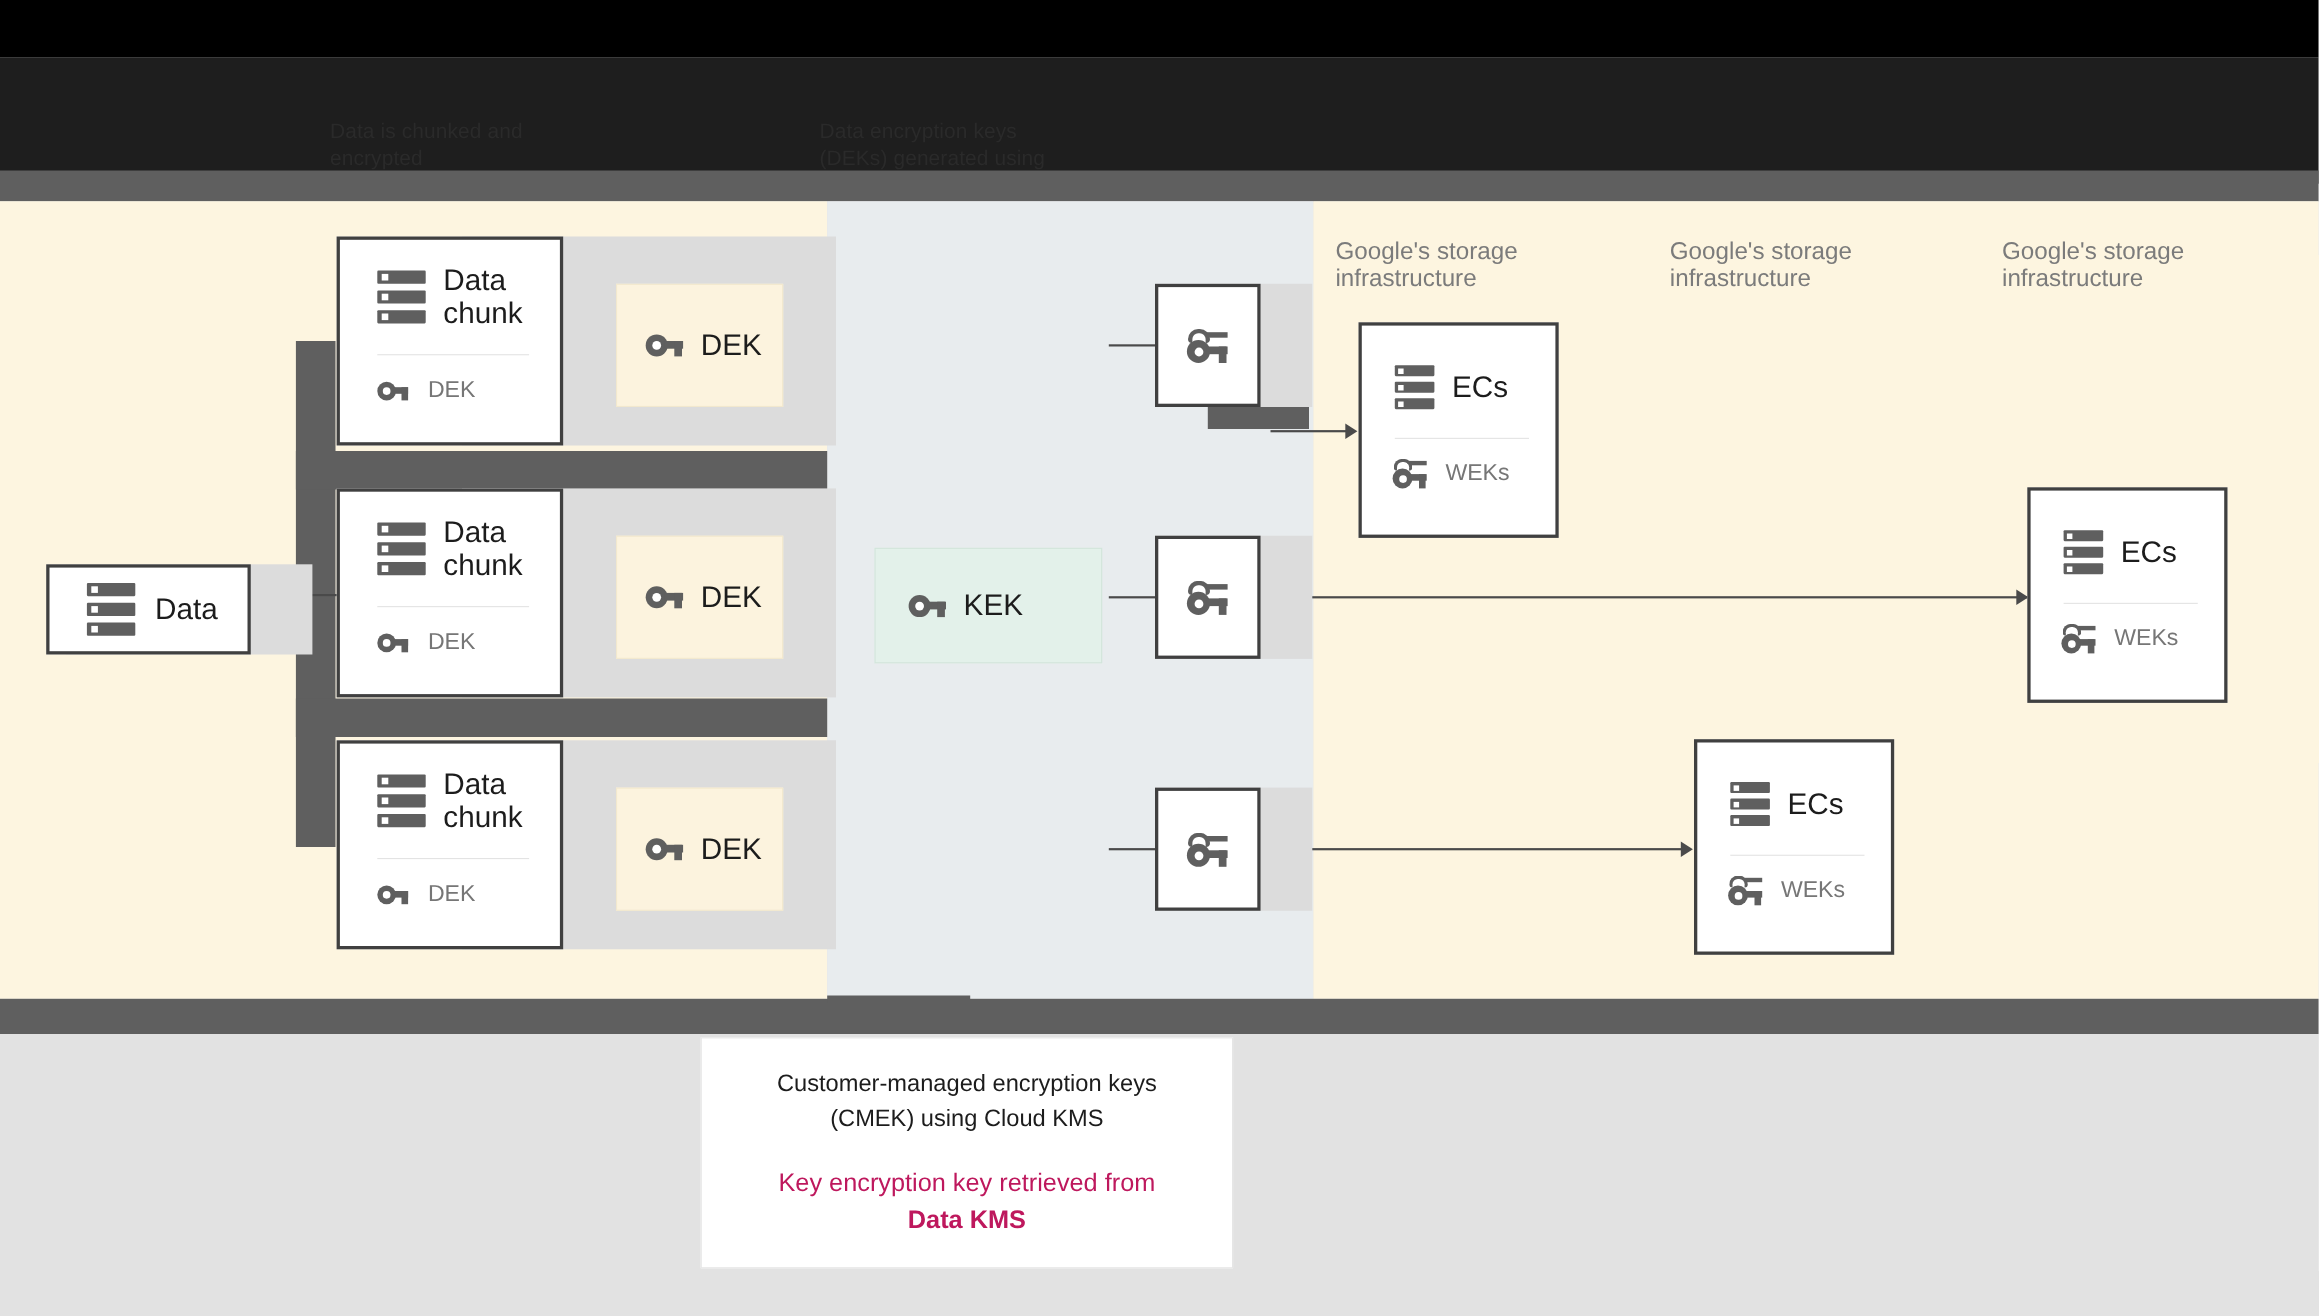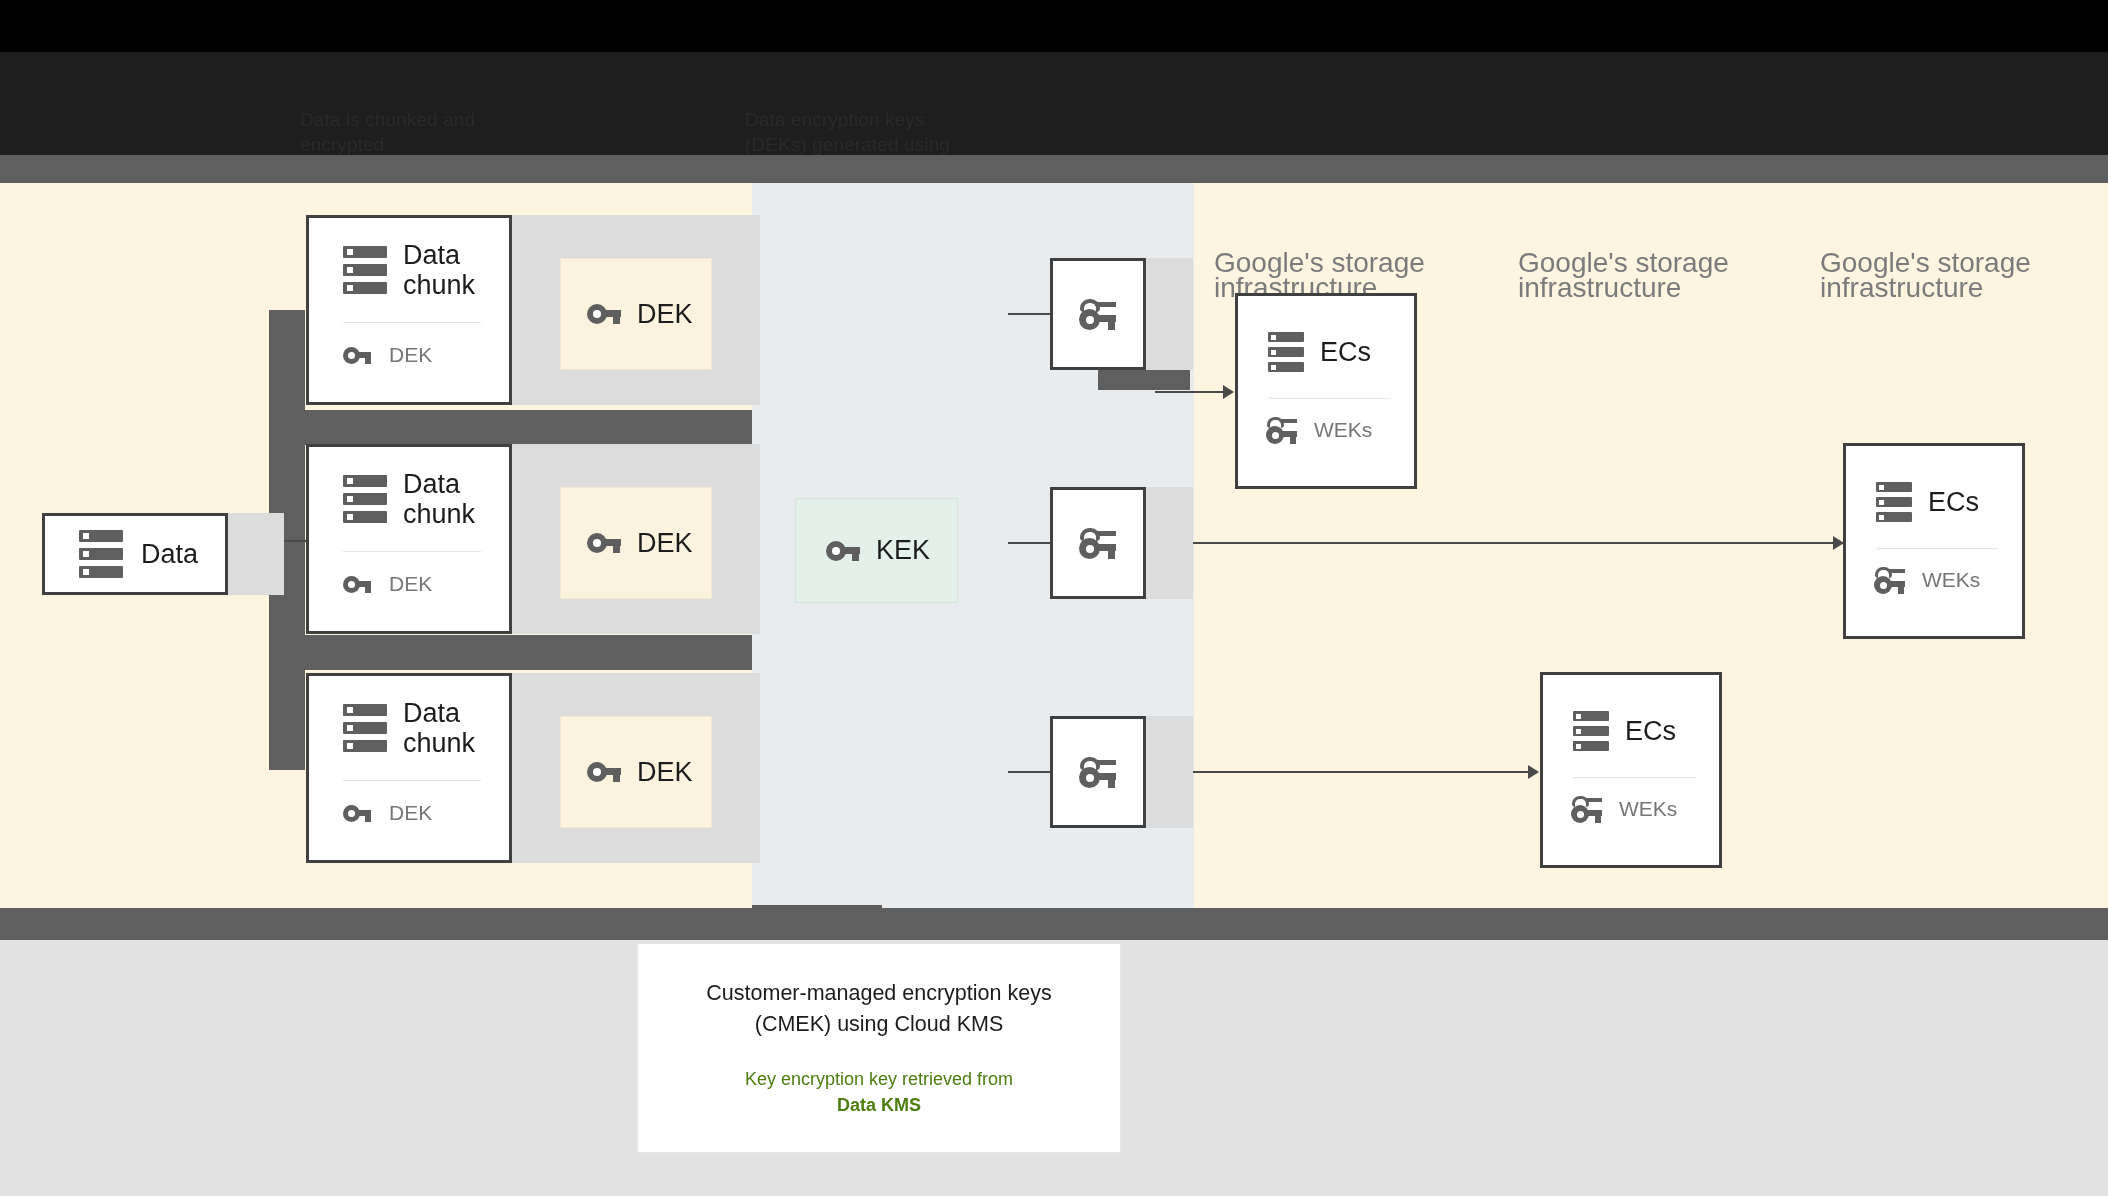--- a/index.html
+++ b/index.html
@@ -84,26 +84,26 @@
 
   
   .line{position:absolute;background:#4a4a4a;height:1.5px;}
   .arrowhead{position:absolute;width:0;height:0;border-top:7px solid transparent;border-bottom:7px solid transparent;border-left:11px solid #4a4a4a;}
 
   
   .dekbox{position:absolute;background:#fcf3de;border:1px solid #f2e8ce;box-sizing:border-box;display:flex;align-items:center;}
   
   .kekbox{position:absolute;background:#e3f1ea;border:1px solid #d2e5db;box-sizing:border-box;display:flex;align-items:center;}
 
-  .infra-label{position:absolute;color:#7b7b7b;font-size:28px;line-height:25px;white-space:pre-line;margin-top:35px;}
+  .infra-label{position:absolute;color:#7b7b7b;font-size:22px;line-height:25px;white-space:pre-line;}
 
   
   .caption{position:absolute;left:637px;top:943px;width:484px;height:210px;background:#ffffff;border:1px solid #e6e6e6;box-sizing:border-box;display:flex;flex-direction:column;align-items:center;justify-content:center;text-align:center;}
   .caption .c1{font-size:21.5px;font-weight:normal;color:#1c1c1c;line-height:1.45;white-space:pre-line;}
-  .caption .c2{margin-top:26px;font-size:18px;color:#4d7c0f;line-height:1.45;white-space:pre-line;}
+  .caption .c2{margin-top:26px;font-size:23px;color:#be185d;line-height:1.45;white-space:pre-line;}
   .caption .c2 b{font-weight:bold;}
 </style>
 </head>
 <body>
 
 <div id="stage">
 
   <div class="hdr-black"></div>
   <div class="hdr-dark">
     <div class="hdr-col hdr-c2">Data is chunked and
@@ -242,21 +242,21 @@
   </div>
   <div class="dekbox" style="left:560px;top:716px;width:152px;height:112px;padding-left:26px;">
     <span class="keyico">
         <span class="kh"></span>
         <span class="ks"></span>
         <span class="kt"></span>
       </span>
     <span class="node-title" style="margin-left:16px;">DEK</span>
   </div>
 
-  <div class="kekbox" style="left:795px;top:498px;width:163px;height:105px;padding-left:30px;">
+  <div class="kekbox" style="left:795px;top:498px;width:207px;height:105px;padding-left:30px;">
     <span class="keyico">
         <span class="kh"></span>
         <span class="ks"></span>
         <span class="kt"></span>
       </span>
     <span class="node-title" style="margin-left:16px;">KEK</span>
   </div>
 
   <div class="card-shadow" style="left:1098px;top:258px;width:95px;height:112px;"></div>
   <div class="card" style="left:1050px;top:258px;width:96px;height:112px;display:flex;align-items:center;justify-content:center;">

